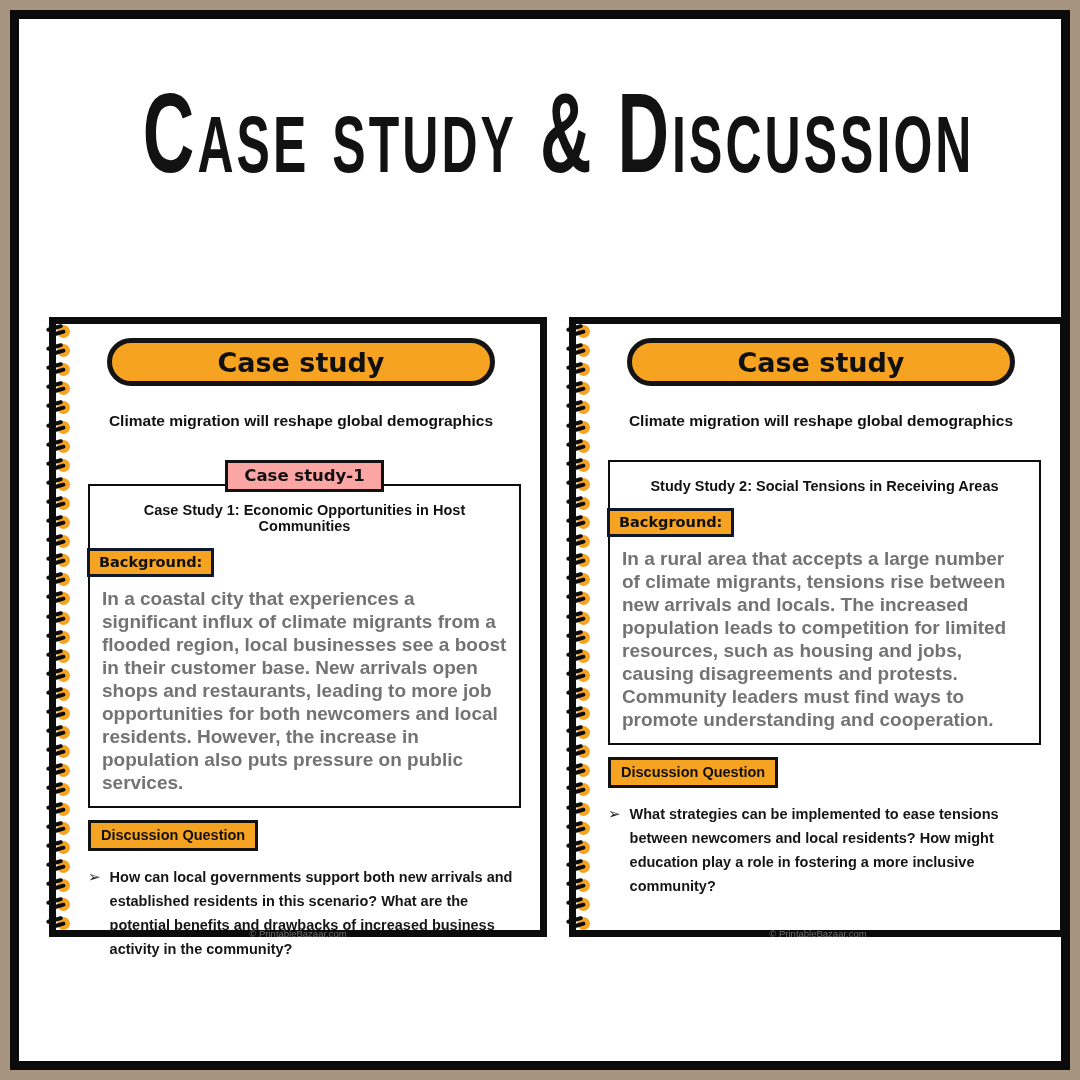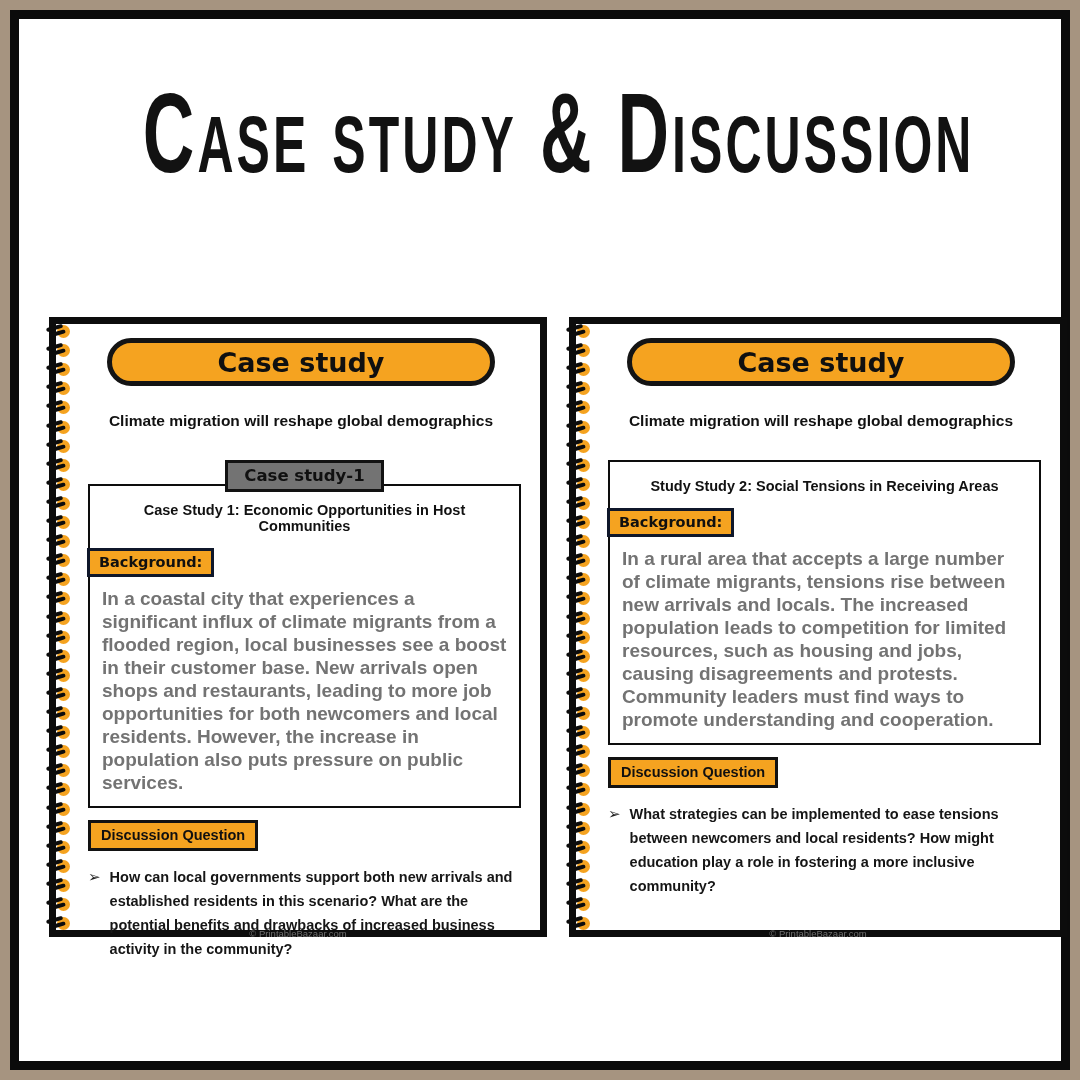--- a/index.html
+++ b/index.html
@@ -30,21 +30,21 @@
 
   .card-inner{position:relative;height:100%;padding:0 20px 0 26px;box-sizing:border-box;}
 
   .pill{margin:14px auto 0;width:388px;height:48px;background:#F5A320;border:5px solid #141414;
         border-radius:28px;box-sizing:border-box;display:flex;align-items:center;justify-content:center;}
   .pill-text{font-family:"DejaVu Sans",sans-serif;font-weight:bold;font-size:27px;color:#101010;}
 
   .subtitle{margin-top:26px;text-align:center;font-weight:bold;font-size:15.5px;color:#111;}
 
   .section{position:relative;margin:30px 0 0 6px;width:433px;}
-  .tab{display:table;margin:0 auto -8px;position:relative;z-index:2;background:#737373;
+  .tab{display:table;margin:0 auto -8px;position:relative;z-index:2;background:#fca5a5;
        border:3.5px solid #121212;padding:3px 16px 4px;font-family:"DejaVu Sans",sans-serif;
        font-weight:bold;font-size:16.5px;color:#101010;}
   .bigbox{border:2.5px solid #0d0d0d;padding:16px 10px 12px;background:#fff;}
   .case-title{text-align:center;font-weight:bold;font-size:14.5px;color:#111;}
   .mini-label{display:inline-block;margin:14px 0 0 -13px;background:#F5A320;border:3px solid #0f172a;
               padding:3px 9px 4px;font-family:"DejaVu Sans",sans-serif;font-weight:bold;
               font-size:14.5px;color:#101010;}
   .para{margin-top:10px;font-weight:bold;font-size:19px;line-height:23px;color:#737373;padding:0 2px;}
 
   .disc-label{display:inline-block;margin-top:12px;background:#F5A320;border:3px solid #121212;

